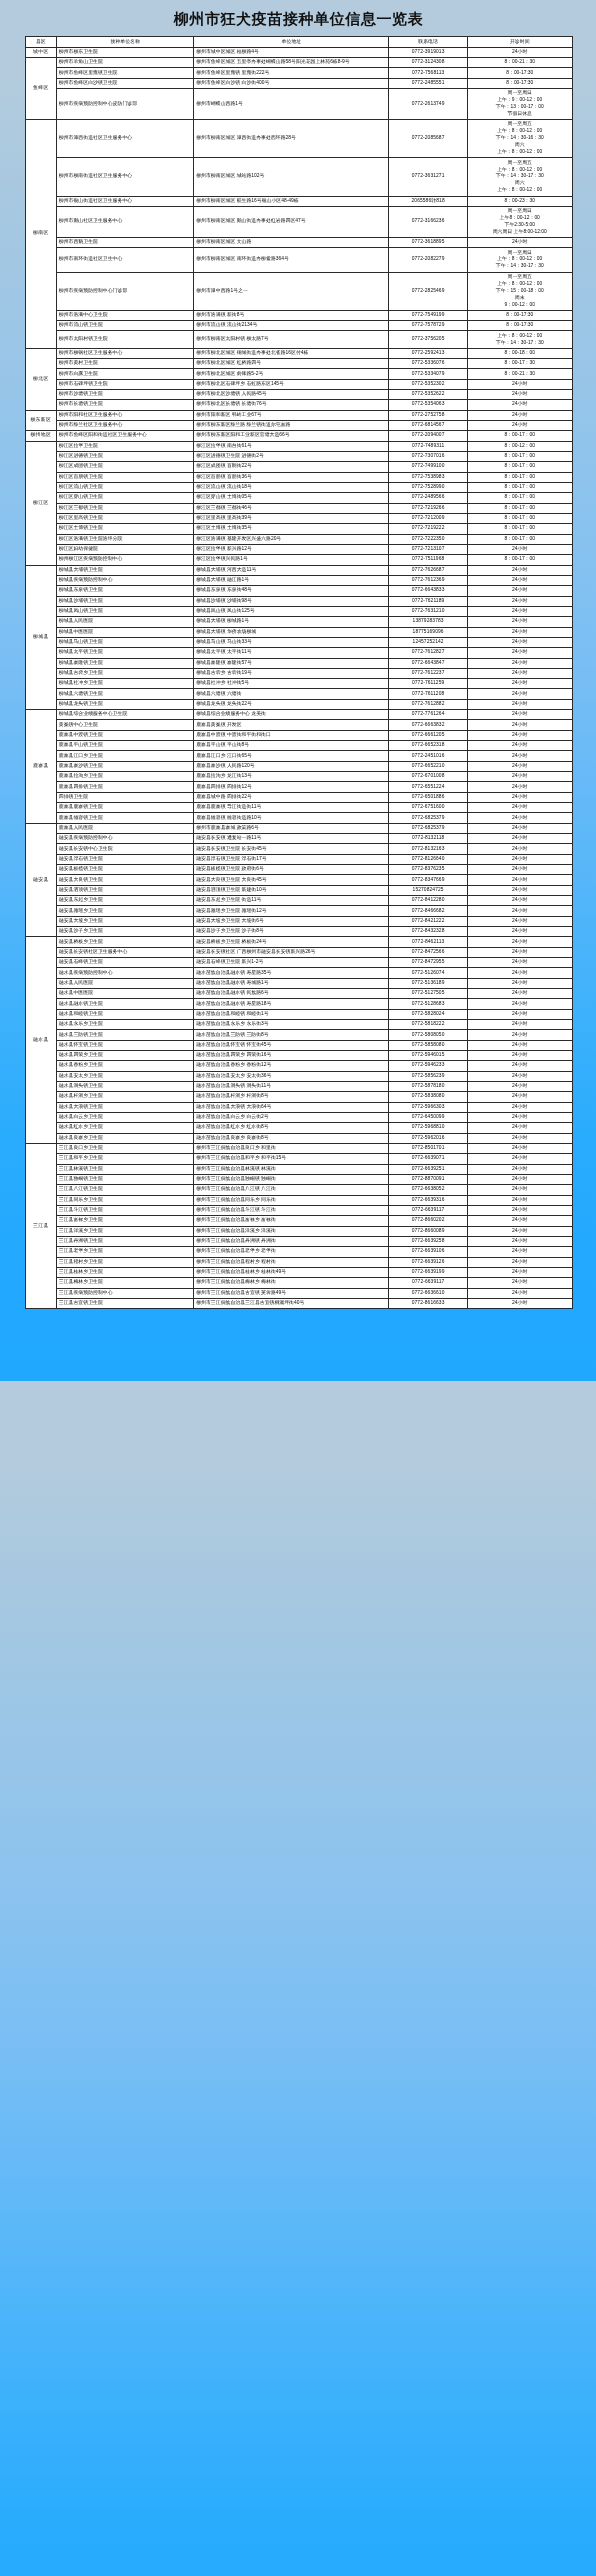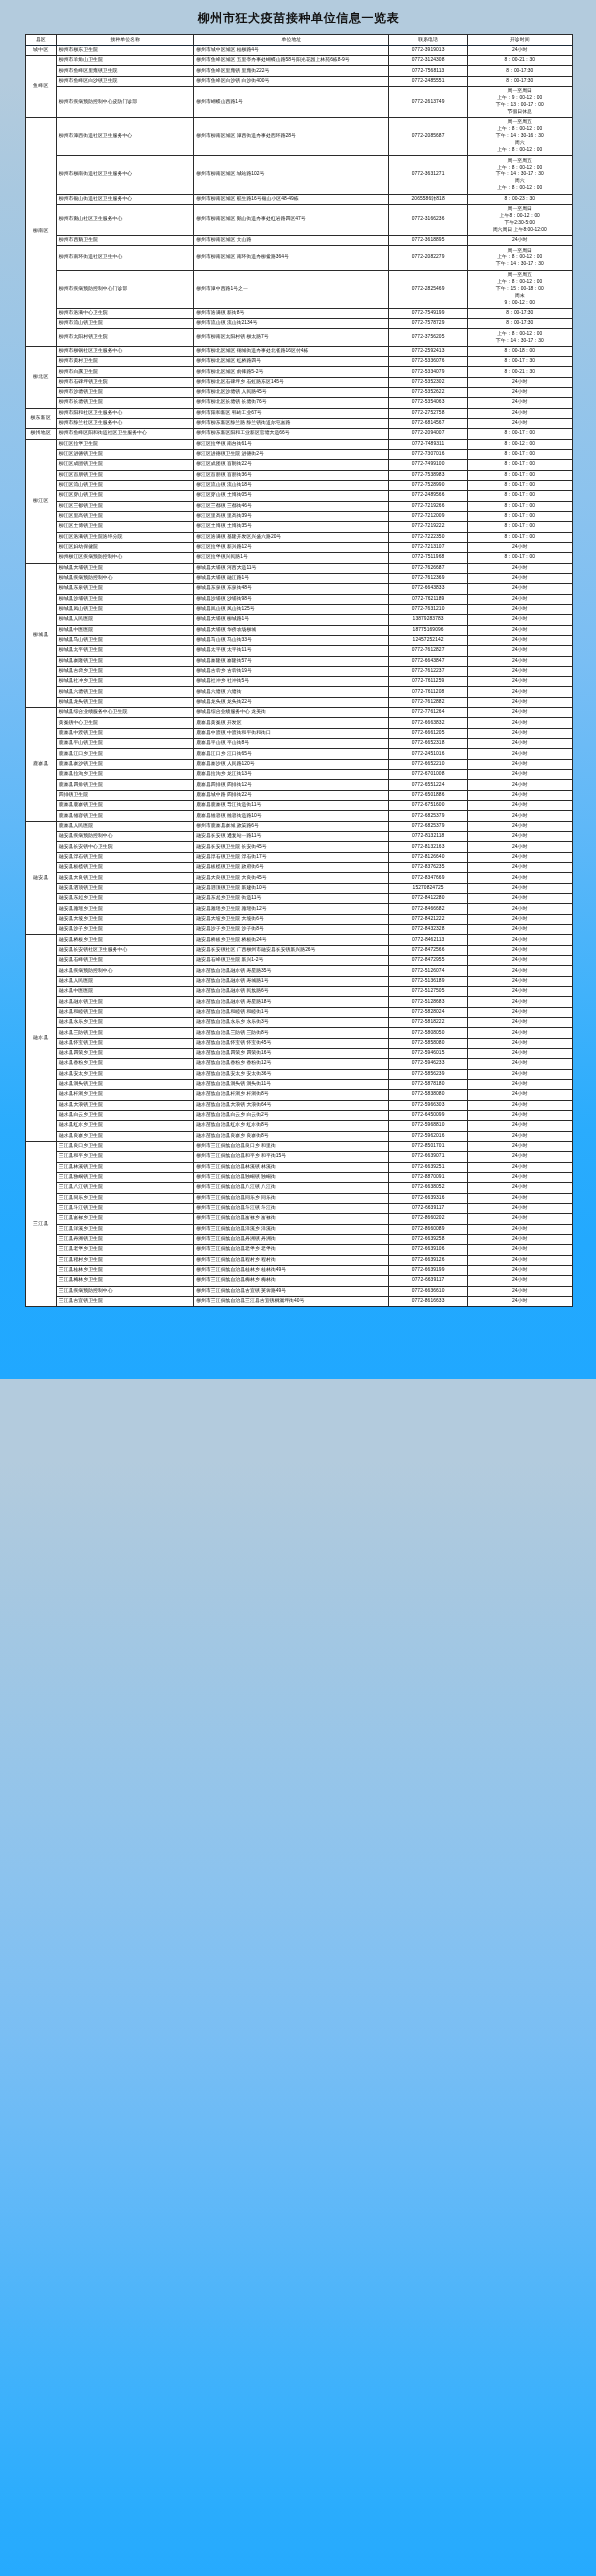--- a/index.html
+++ b/index.html
@@ -11,21 +11,21 @@
       #b3cbdd 0%, #b3cbdd 6%,
       #a8c8e0 14%, #9cc6e6 24%,
       #8cc3ee 36%, #79bef4 48%,
       #5fb8f8 60%, #41b2fb 72%,
       #2aacfd 82%, #23a9fe 90%, #20a8ff 100%);
     -webkit-font-smoothing: none;
   }
   #page { width:597px; padding: 0 0 72px 0; }
   .title {
     text-align:center;
-    font-size: 12px;
+    font-size: 15px;
     font-weight: bold;
     color:#121212;
     letter-spacing: 0.6px;
     padding: 9.6px 0 7.8px 0;
     font-family: "DejaVu Sans", "Liberation Sans", sans-serif;
   }
   .table-wrap { padding: 0 24.6px 0 24.6px; }
   table.main {
     width: 548px;
     border-collapse: collapse;

